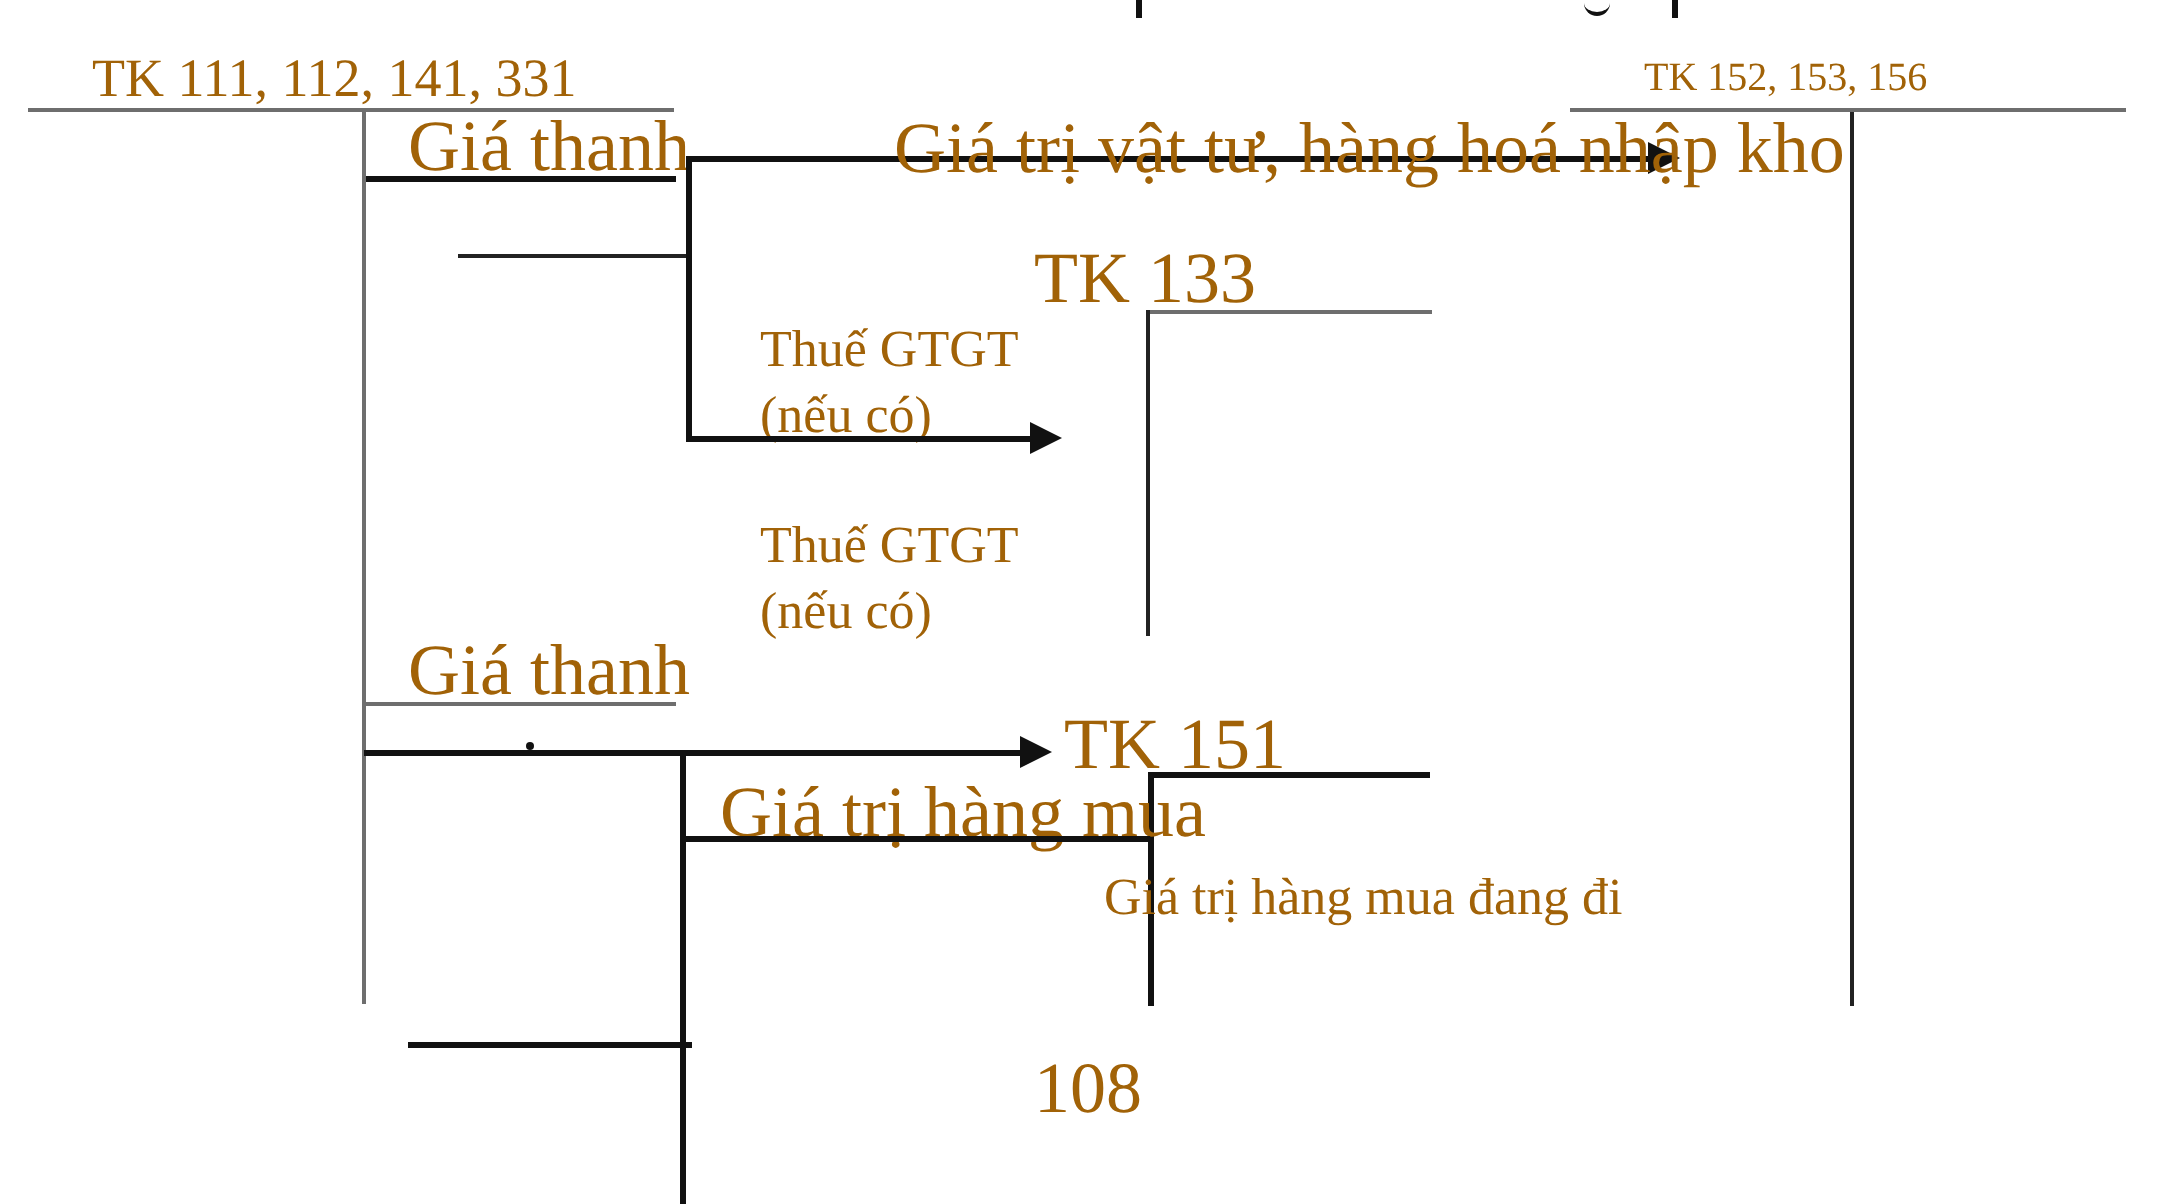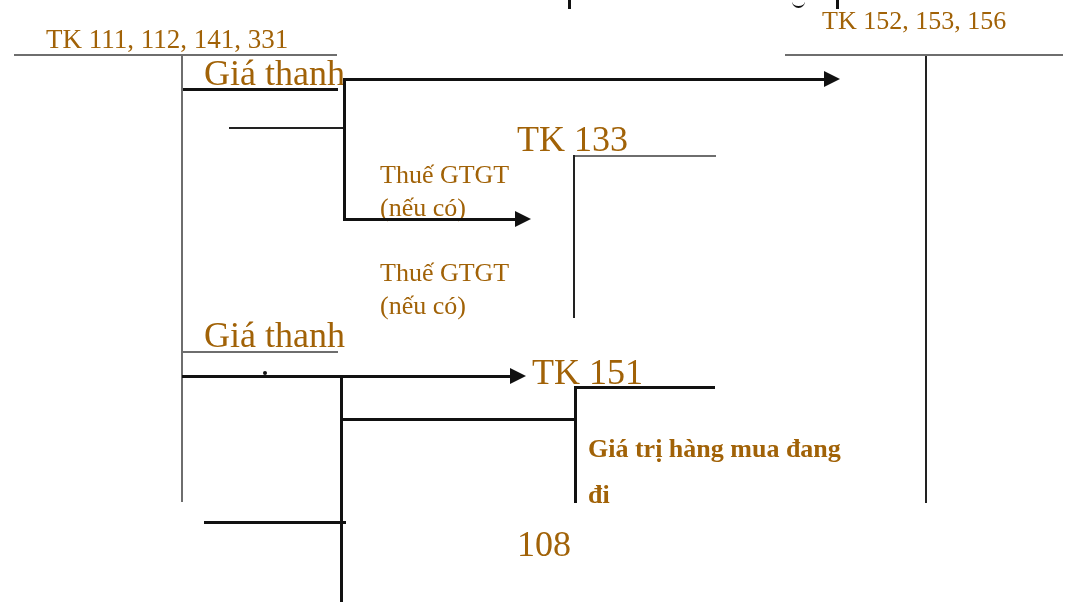--- a/index.html
+++ b/index.html
@@ -45,22 +45,23 @@
   <div class="vline gray" style="left:181px;top:55px;width:2px;height:447px;"></div>
 
   <div class="txt" style="left:204px;top:59px;">Giá thanh</div>
   <div class="hline thick" style="left:183px;top:88px;width:155px;height:3px;"></div>
   <div class="hline" style="left:229px;top:127px;width:116px;height:2px;"></div>
 
   <div class="vline thick" style="left:343px;top:78px;width:3px;height:143px;"></div>
 
   <div class="hline thick" style="left:344px;top:78px;width:482px;height:3px;"></div>
   <div class="arrowhead" style="left:824px;top:71px;"></div>
+  <div class="txt" style="left:447px;top:60px;">Giá trị vật tư, hàng hoá nhập kho</div>
 
-  <div class="txt" style="left:822px;top:7px;font-size:26px;">TK 152, 153, 156</div>
+  <div class="txt" style="left:822px;top:25px;font-size:20px;">TK 152, 153, 156</div>
   <div class="hline gray" style="left:785px;top:54px;width:278px;height:2px;"></div>
   <div class="vline" style="left:925px;top:56px;width:2px;height:447px;"></div>
 
   <div class="txt" style="left:517px;top:125px;">TK 133</div>
   <div class="hline gray" style="left:573px;top:155px;width:143px;height:2px;"></div>
   <div class="vline" style="left:573px;top:155px;width:2px;height:163px;"></div>
 
   <div class="twoline center" style="left:380px;top:158px;width:155px;line-height:33px;">
     <span>Thuế GTGT</span><br>
     <span>(nếu có)</span>
@@ -80,23 +81,24 @@
   <div class="hline thick" style="left:182px;top:375px;width:330px;height:3px;"></div>
   <div class="arrowhead" style="left:510px;top:368px;"></div>
   <div class="dot" style="left:263px;top:371px;"></div>
 
   <div class="vline thick" style="left:340px;top:375px;width:3px;height:227px;"></div>
 
   <div class="txt" style="left:532px;top:358px;">TK 151</div>
   <div class="hline thick" style="left:574px;top:386px;width:141px;height:3px;"></div>
   <div class="vline thick" style="left:574px;top:386px;width:3px;height:117px;"></div>
 
+  <div class="txt" style="left:360px;top:392px;">Giá trị hàng mua</div>
   <div class="hline thick" style="left:341px;top:418px;width:234px;height:3px;"></div>
 
-  <div class="twoline center" style="left:588px;top:426px;width:272px;line-height:46px;font-weight:bold;">
+  <div class="twoline center" style="left:552px;top:426px;width:272px;line-height:46px;">
     <span>Giá trị hàng mua đang đi</span><br>
   </div>
 
   <div class="hline thick" style="left:204px;top:521px;width:142px;height:3px;"></div>
 
   <div class="txt" style="left:517px;top:530px;font-size:36px;">108</div>
 
 </div>
 
 </body></html>

